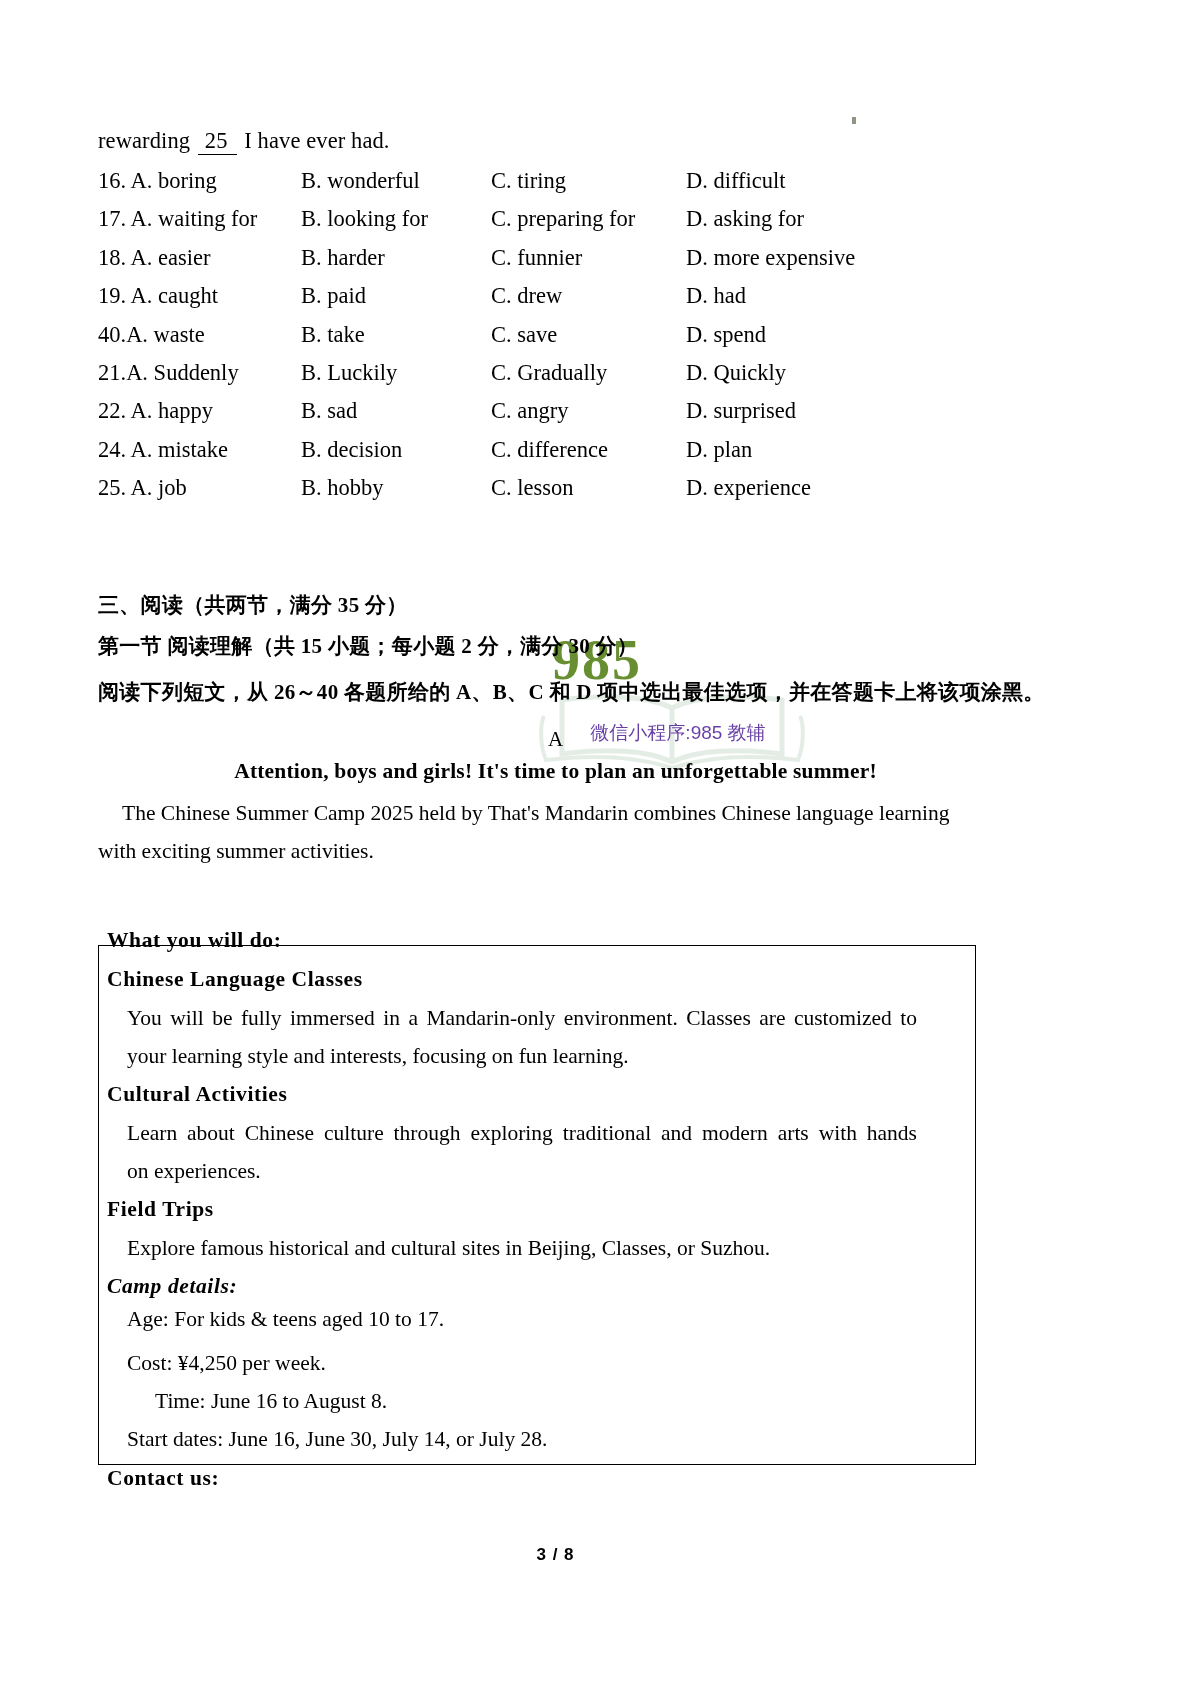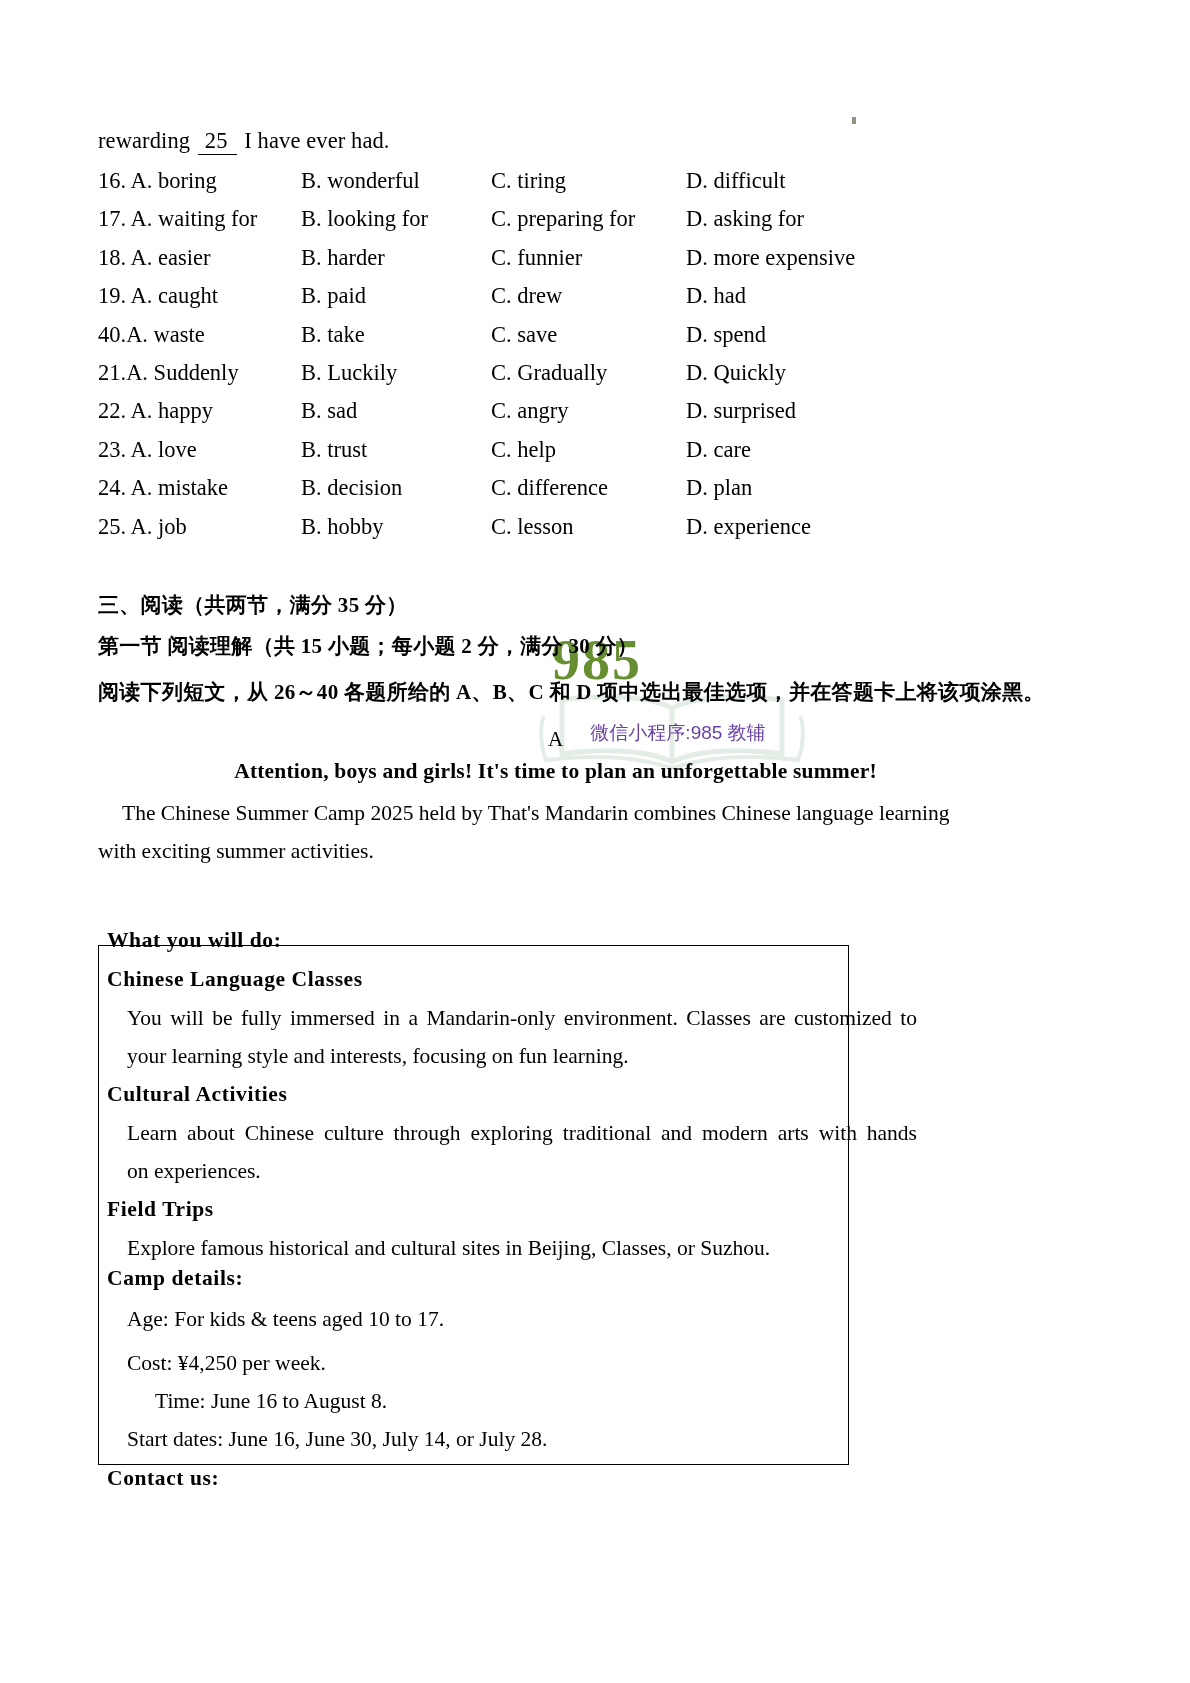--- a/index.html
+++ b/index.html
@@ -146,21 +146,21 @@
     width: 890px;
     white-space: normal;
     line-height: 38px;
   }
 
   
   .adbox {
     position: absolute;
     left: 0px;
     top: 945px;
-    width: 751px;
+    width: 878px;
     height: 520px;
     border: 1.6px solid #000000;
     box-sizing: border-box;
     z-index: 2;
     background: transparent;
   }
   .ad-inner {
     position: relative;
     padding: 0;
   }
@@ -259,26 +259,20 @@
         <span class="op-c">C. Gradually</span>
         <span class="op-d">D. Quickly</span>
       </div>
       <div class="mcq-row">
         <span class="op-a">22. A. happy</span>
         <span class="op-b">B. sad</span>
         <span class="op-c">C. angry</span>
         <span class="op-d">D. surprised</span>
       </div>
       <div class="mcq-row">
-        <span class="op-a">23. A. love</span>
-        <span class="op-b">B. trust</span>
-        <span class="op-c">C. help</span>
-        <span class="op-d">D. care</span>
-      </div>
-      <div class="mcq-row">
         <span class="op-a">24. A. mistake</span>
         <span class="op-b">B. decision</span>
         <span class="op-c">C. difference</span>
         <span class="op-d">D. plan</span>
       </div>
       <div class="mcq-row">
         <span class="op-a">25. A. job</span>
         <span class="op-b">B. hobby</span>
         <span class="op-c">C. lesson</span>
         <span class="op-d">D. experience</span>
@@ -301,24 +295,25 @@
         <div class="ad-ind ad-b-just" style="top:60px;">You will be fully immersed in a Mandarin-only environment. Classes are customized to</div>
         <div class="ad-ind ad-b" style="top:98px;">your learning style and interests, focusing on fun learning.</div>
 
         <div class="ad-line ad-h" style="top:136px;">Cultural Activities</div>
         <div class="ad-ind ad-b-just" style="top:175px;">Learn about Chinese culture through exploring traditional and modern arts with hands</div>
         <div class="ad-ind ad-b" style="top:213px;">on experiences.</div>
 
         <div class="ad-line ad-h" style="top:251px;">Field Trips</div>
         <div class="ad-ind ad-b" style="top:290px;">Explore famous historical and cultural sites in Beijing, Classes, or Suzhou.</div>
 
-        <div class="ad-line ad-h" style="top:320px;">Camp details:</div>
+        <div class="ad-line ad-h" style="top:328px;font-style:italic;">Camp details:</div>
         <div class="ad-ind ad-b" style="top:361px;">Age: For kids &amp; teens aged 10 to 17.</div>
         <div class="ad-ind ad-b" style="top:405px;">Cost: ¥4,250 per week.</div>
         <div class="ad-ind ad-b" style="top:443px;margin-left:28px;">Time: June 16 to August 8.</div>
         <div class="ad-ind ad-b" style="top:481px;">Start dates: June 16, June 30, July 14, or July 28.</div>
         <div class="ad-line ad-h" style="top:520px;">Contact us:</div>
       </div>
     </div>
 
+    <div class="footer">3 / 8</div>
 
   </div>
 </div>
 
 </body></html>

